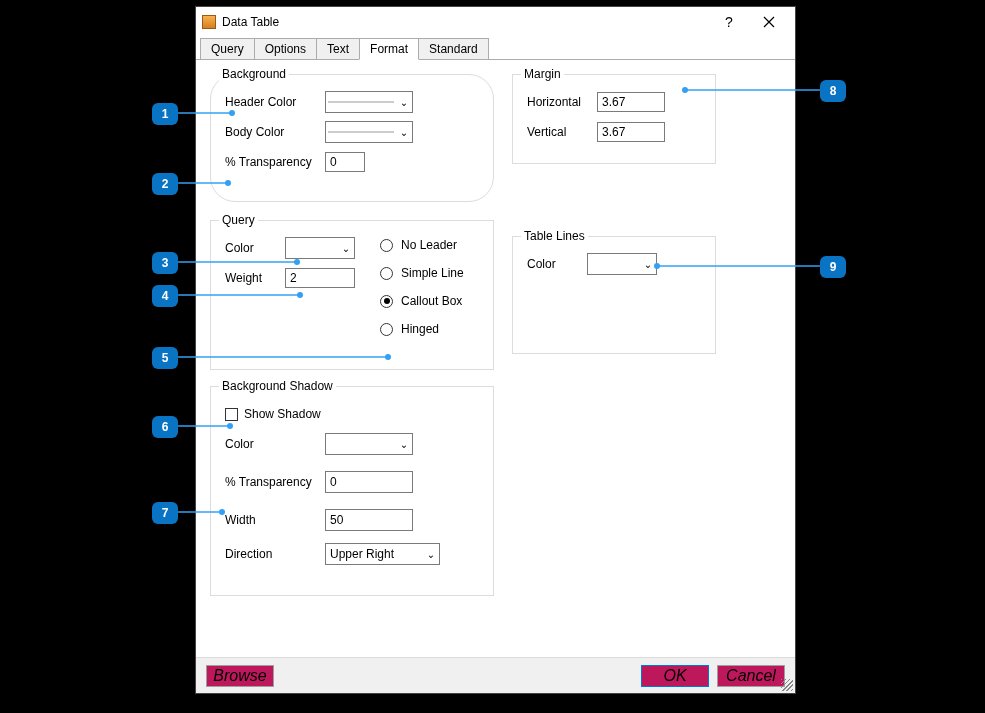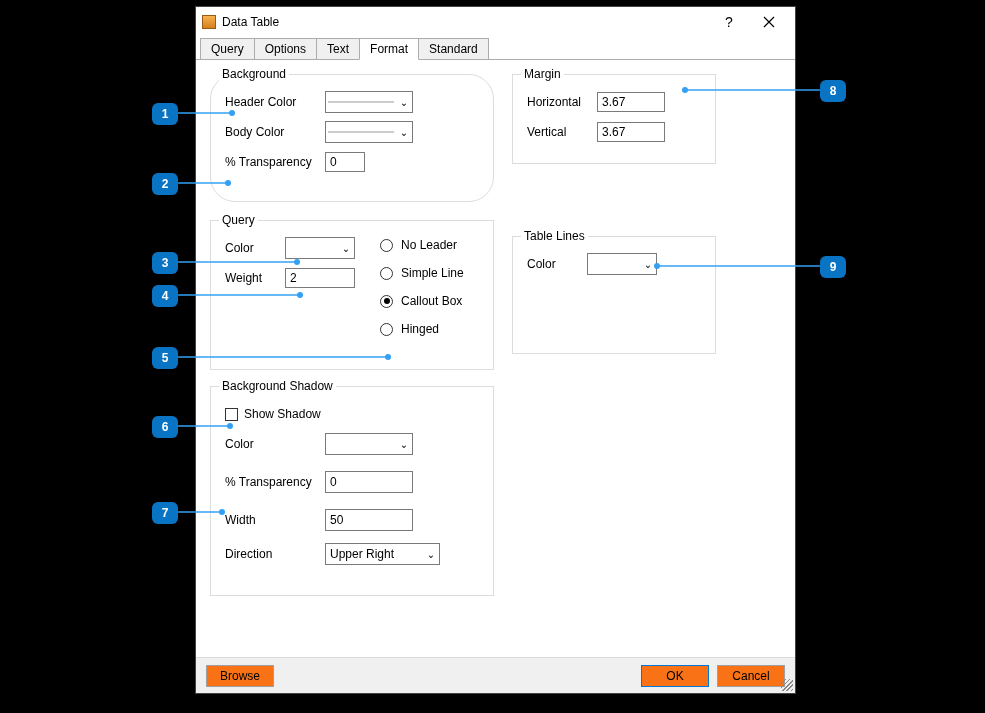--- a/index.html
+++ b/index.html
@@ -101,21 +101,21 @@
   .chk {
     width:13px;height:13px;border:1px solid #333;background:#fff;
   }
   .footer {
     position:absolute; bottom:0; left:0; right:0; height:36px;
     background:#f0f0f0; border-top:1px solid #dcdcdc;
     display:flex; align-items:center; padding:0 10px; gap:8px;
   }
   .btn {
     min-width:68px; height:22px; border:1px solid #9f9f9f;
-    background:#f97316; font-size:12px; display:flex;align-items:center;justify-content:center;
+    background:#be185d; font-size:16px; display:flex;align-items:center;justify-content:center;font-style:italic;
   }
   .btn.default{ border:1px solid #0078d7; }
   .grip{position:absolute;right:2px;bottom:2px;width:12px;height:12px;
     background:repeating-linear-gradient(135deg,#888 0,#888 1px,transparent 1px,transparent 3px);}
   
   .badge {
     position:absolute; width:26px;height:22px; background:#0a74c4;
     border-radius:6px; color:#fff; font-size:12px; font-weight:600;
     display:flex;align-items:center;justify-content:center;
     box-shadow: 0 1px 2px rgba(0,0,0,.4);

